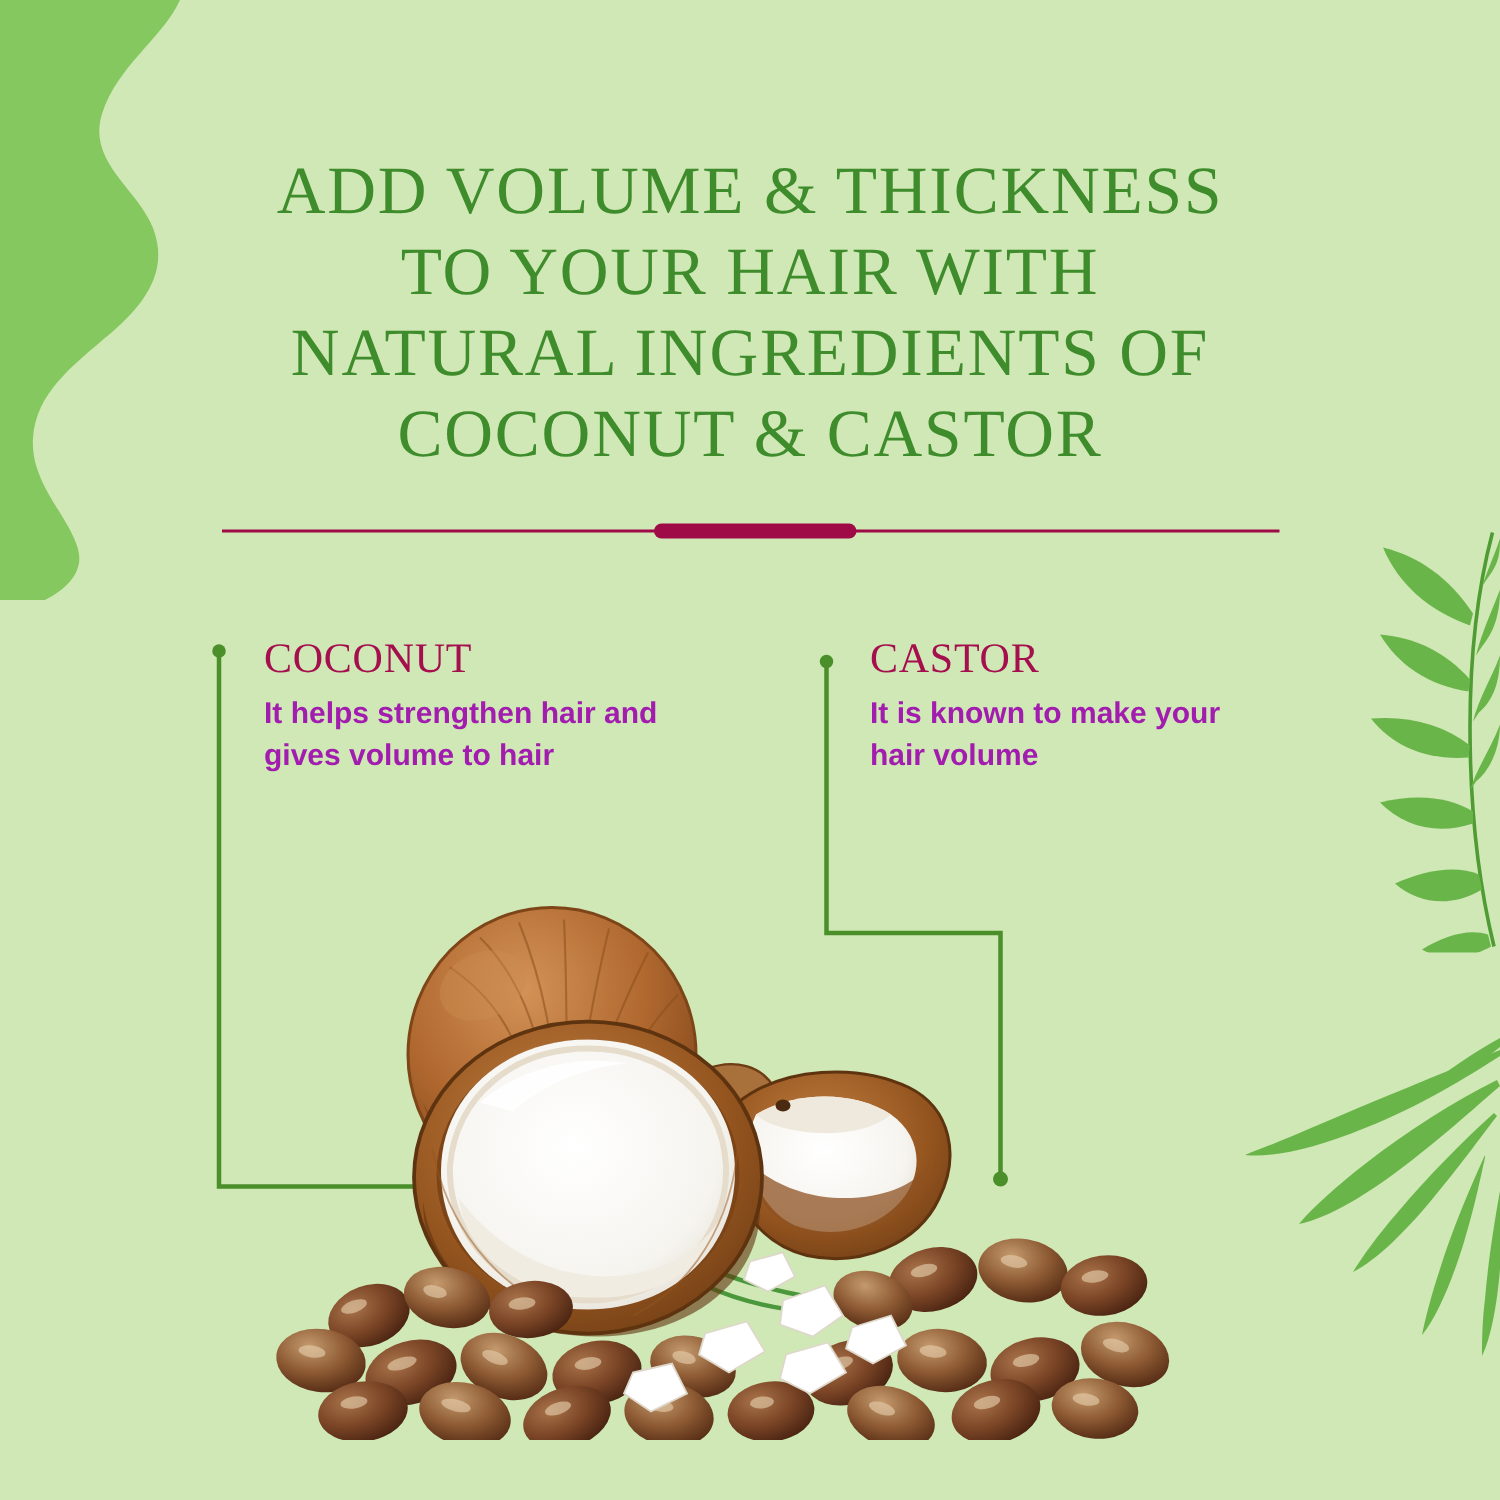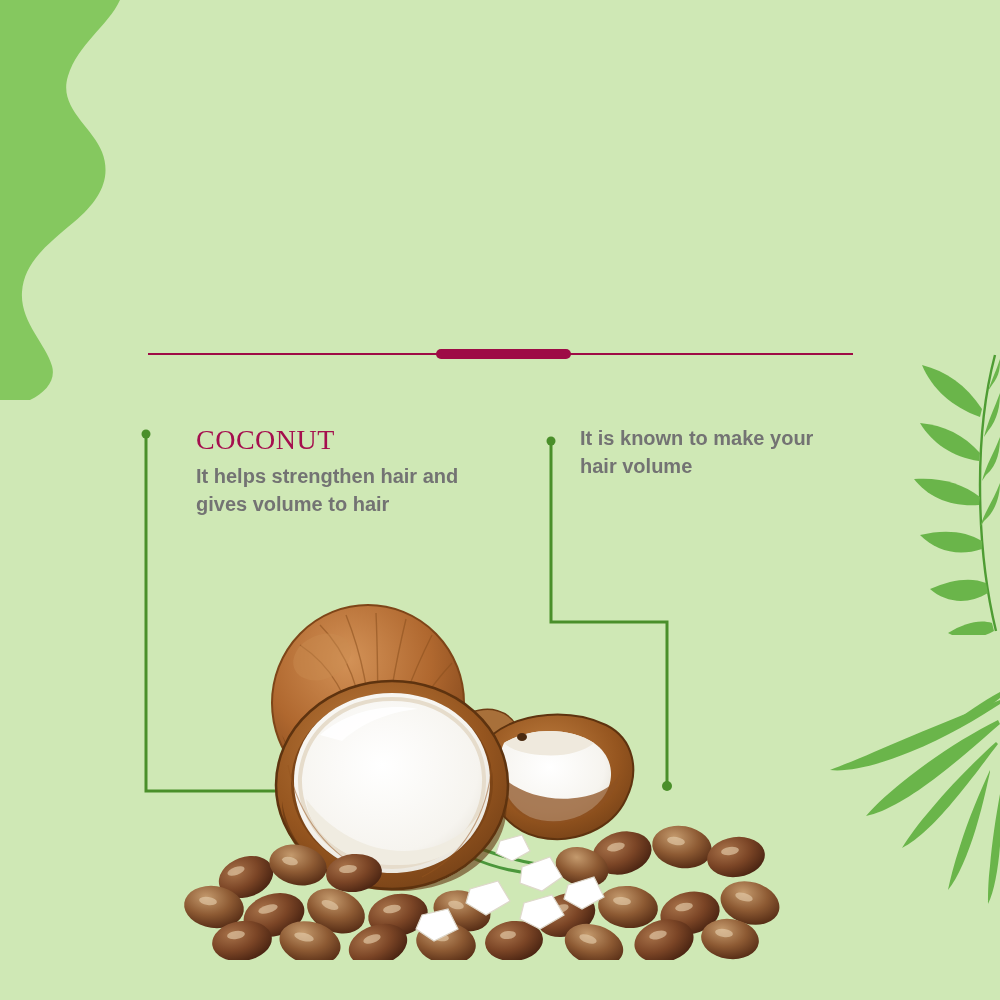--- a/index.html
+++ b/index.html
@@ -82,33 +82,33 @@
     top: 1px;
     width: 135px;
     height: 10px;
     border-radius: 5px;
     background: #9e0b46;
   }
   
   .callout {
     position: absolute;
   }
-  .callout-coconut { left: 176px; top: 424px; width: 330px; margin-left: 20px; }
+  .callout-coconut { left: 176px; top: 424px; width: 330px; }
   .callout-castor  { left: 580px; top: 424px; width: 300px; }
   .callout-title {
     font-family: "Liberation Serif", serif;
     color: #a50f4e;
     font-size: 28px;
     line-height: 32px;
     letter-spacing: 0.5px;
     margin: 0 0 6px 0;
     font-weight: normal;
   }
   .callout-desc {
-    color: #737373;
+    color: #a21caf;
     font-size: 20px;
     line-height: 28px;
     font-weight: bold;
     white-space: pre-line;
     margin: 0;
   }
   
   .connectors {
     position: absolute;
     left: 0;
@@ -167,20 +167,24 @@
       <path d="M166,52 C146,70 122,94 102,118 C88,134 78,148 72,158
                C88,150 108,130 126,108 C146,84 160,64 168,54 Z"></path>
       <path d="M160,80 C150,102 138,130 130,156 C124,174 120,190 118,200
                C128,188 138,164 146,138 C154,112 158,90 160,82 Z"></path>
       <path d="M170,104 C166,126 162,152 160,176 C158,192 158,206 158,214
                C164,202 168,180 170,156 Z"></path>
       <path d="M170,2 C152,12 134,24 120,36 C140,30 158,18 170,8 Z"></path>
     </g>
   </svg>
 
+  <div class="headline">ADD VOLUME &amp; THICKNESS
+TO YOUR HAIR WITH
+NATURAL INGREDIENTS OF
+COCONUT &amp; CASTOR</div>
 
   <div class="divider">
     <div class="divider-line"></div>
     <div class="divider-knob"></div>
   </div>
 
   <svg class="connectors" viewBox="0 0 1000 1000">
     <g stroke="#4a8f2a" stroke-width="3" fill="none">
       <path d="M146,436 L146,791 L297,791"></path>
       <path d="M551,443 L551,622 L667,622 L667,784"></path>
@@ -193,20 +197,21 @@
     </g>
   </svg>
 
   <div class="callout callout-coconut">
     <div class="callout-title">COCONUT</div>
     <div class="callout-desc">It helps strengthen hair and
 gives volume to hair</div>
   </div>
 
   <div class="callout callout-castor">
+    <div class="callout-title">CASTOR</div>
     <div class="callout-desc">It is known to make your
 hair volume</div>
   </div>
 
   <svg class="product-photo" viewBox="0 0 620 375">
     <defs>
       <radialGradient id="huskA" cx="40%" cy="28%" r="78%">
         <stop offset="0%" stop-color="#d39257"></stop>
         <stop offset="55%" stop-color="#b0682f"></stop>
         <stop offset="100%" stop-color="#7b4219"></stop>

